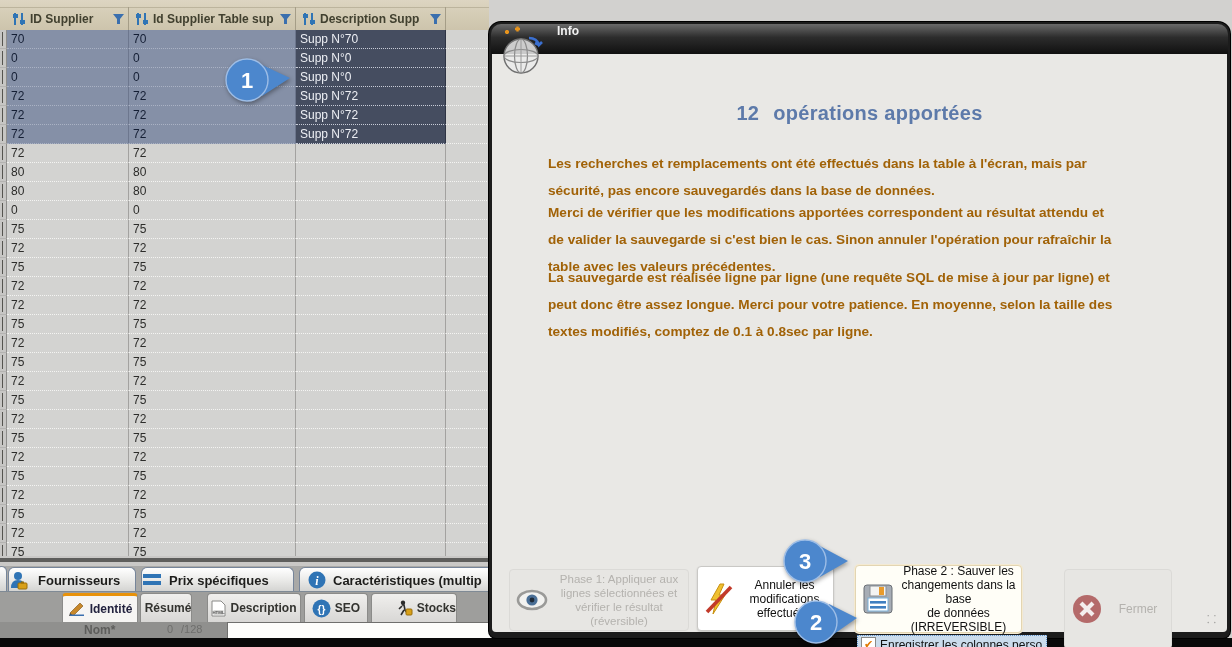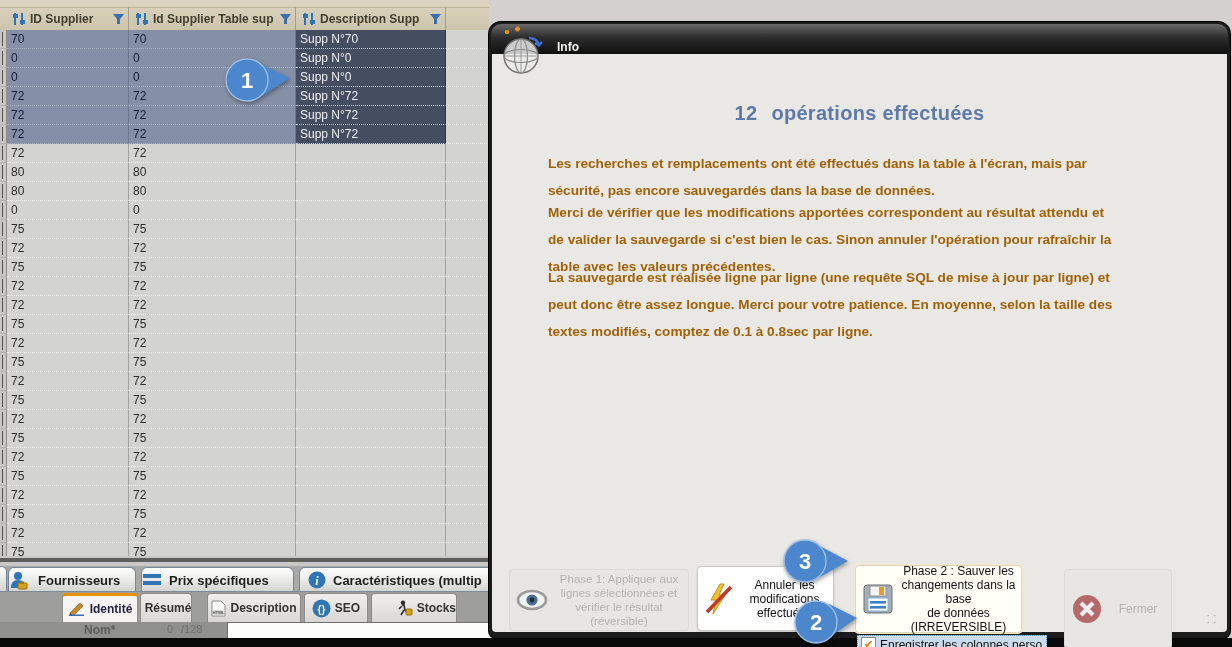--- a/index.html
+++ b/index.html
@@ -44,21 +44,21 @@
   .formrow .lbl{position:absolute;left:84px;top:1px;font-size:12px;font-weight:bold;color:#5d5d5b;}
   .formrow .cnt{position:absolute;left:167px;top:1px;font-size:11px;color:#6e6e6c;}
   .formrow .mx{position:absolute;left:181px;top:1px;font-size:11px;color:#6e6e6c;}
   .formrow input{position:absolute;left:227px;top:0px;width:260px;height:13px;border:1px solid #6f6f6d;background:#fdfdfb;}
   .blackbar{position:absolute;left:0;top:638px;width:1232px;height:9px;background:#090909;}
 
   
   .dlg{position:absolute;left:489px;top:22px;width:741px;height:616px;background:#1c1c1c;
     border-radius:12px 12px 7px 7px;box-shadow:0 0 0 1px #000;}
   .dlg-title{position:absolute;left:2px;top:2px;width:737px;height:30px;border-radius:10px 10px 0 0;
-    background:linear-gradient(#6a6a6a,#2c2c2c 45%,#101010);display:flex;align-items:flex-end;}
+    background:linear-gradient(#6a6a6a,#2c2c2c 45%,#101010);display:flex;align-items:flex-start;}
   .dlg-title .ttl{color:#f2f2f2;font-size:12px;font-weight:bold;margin-left:66px;}
   .dlg-body{position:absolute;left:3px;top:32px;width:735px;height:578px;background:#e9e8e5;border-radius:0 0 4px 4px;}
   .dlg-globe{position:absolute;left:6px;top:4px;z-index:5;}
   .dlg-h{position:absolute;left:0;top:48px;width:735px;text-align:center;font-size:20px;font-weight:bold;color:#5d7aaa;letter-spacing:.3px;}
   .dlg-h .num{margin-right:14px;}
   .dlg-p{position:absolute;left:56px;width:672px;font-size:13.6px;font-weight:bold;color:#a16207;line-height:27px;white-space:pre-line;}
 
   .btn{position:absolute;box-sizing:border-box;border-radius:4px;display:flex;align-items:center;
     font-size:12px;color:#111;text-align:center;}
   .btn .btxt{flex:1;white-space:pre-line;line-height:14px;}
@@ -426,21 +426,21 @@
       <circle cx="26" cy="30" r="17" fill="rgba(235,235,235,.85)" stroke="#6f6f6f" stroke-width="1.4"></circle>
       <ellipse cx="26" cy="30" rx="17" ry="6.5" fill="none" stroke="#8a8a8a" stroke-width="1.2"></ellipse>
       <ellipse cx="26" cy="30" rx="6.5" ry="17" fill="none" stroke="#8a8a8a" stroke-width="1.2"></ellipse>
       <line x1="9" y1="30" x2="43" y2="30" stroke="#9a9a9a"></line>
         <line x1="26" y1="13" x2="26" y2="47" stroke="#9a9a9a"></line>
       <path d="M10 6 h4 m-2 -2 v4 M20 3 h5 m-2.5 -2.5 v5" stroke="#e8941c" stroke-width="2.4"></path>
       <path d="M34 12 q8 0 10 7 l3 -3 m-3 3 l-4 -2" stroke="#3a6fd0" stroke-width="2.6" fill="none"></path>
     </svg>
     <div class="dlg-body">
       <div class="dlg-h">
-        <span class="num">12</span><span>opérations effectuées</span>
+        <span class="num">12</span><span>opérations apportées</span>
       </div>
       <div class="dlg-p" style="top:96px;">Les recherches et remplacements ont été effectués dans la table à l'écran, mais par
 sécurité, pas encore sauvegardés dans la base de données.</div>
       <div class="dlg-p" style="top:145px;">Merci de vérifier que les modifications apportées correspondent au résultat attendu et
 de valider la sauvegarde si c'est bien le cas. Sinon annuler l'opération pour rafraîchir la
 table avec les valeurs précédentes.</div>
       <div class="dlg-p" style="top:210px;">La sauvegarde est réalisée ligne par ligne (une requête SQL de mise à jour par ligne) et
 peut donc être assez longue. Merci pour votre patience. En moyenne, selon la taille des
 textes modifiés, comptez de 0.1 à 0.8sec par ligne.</div>
 

